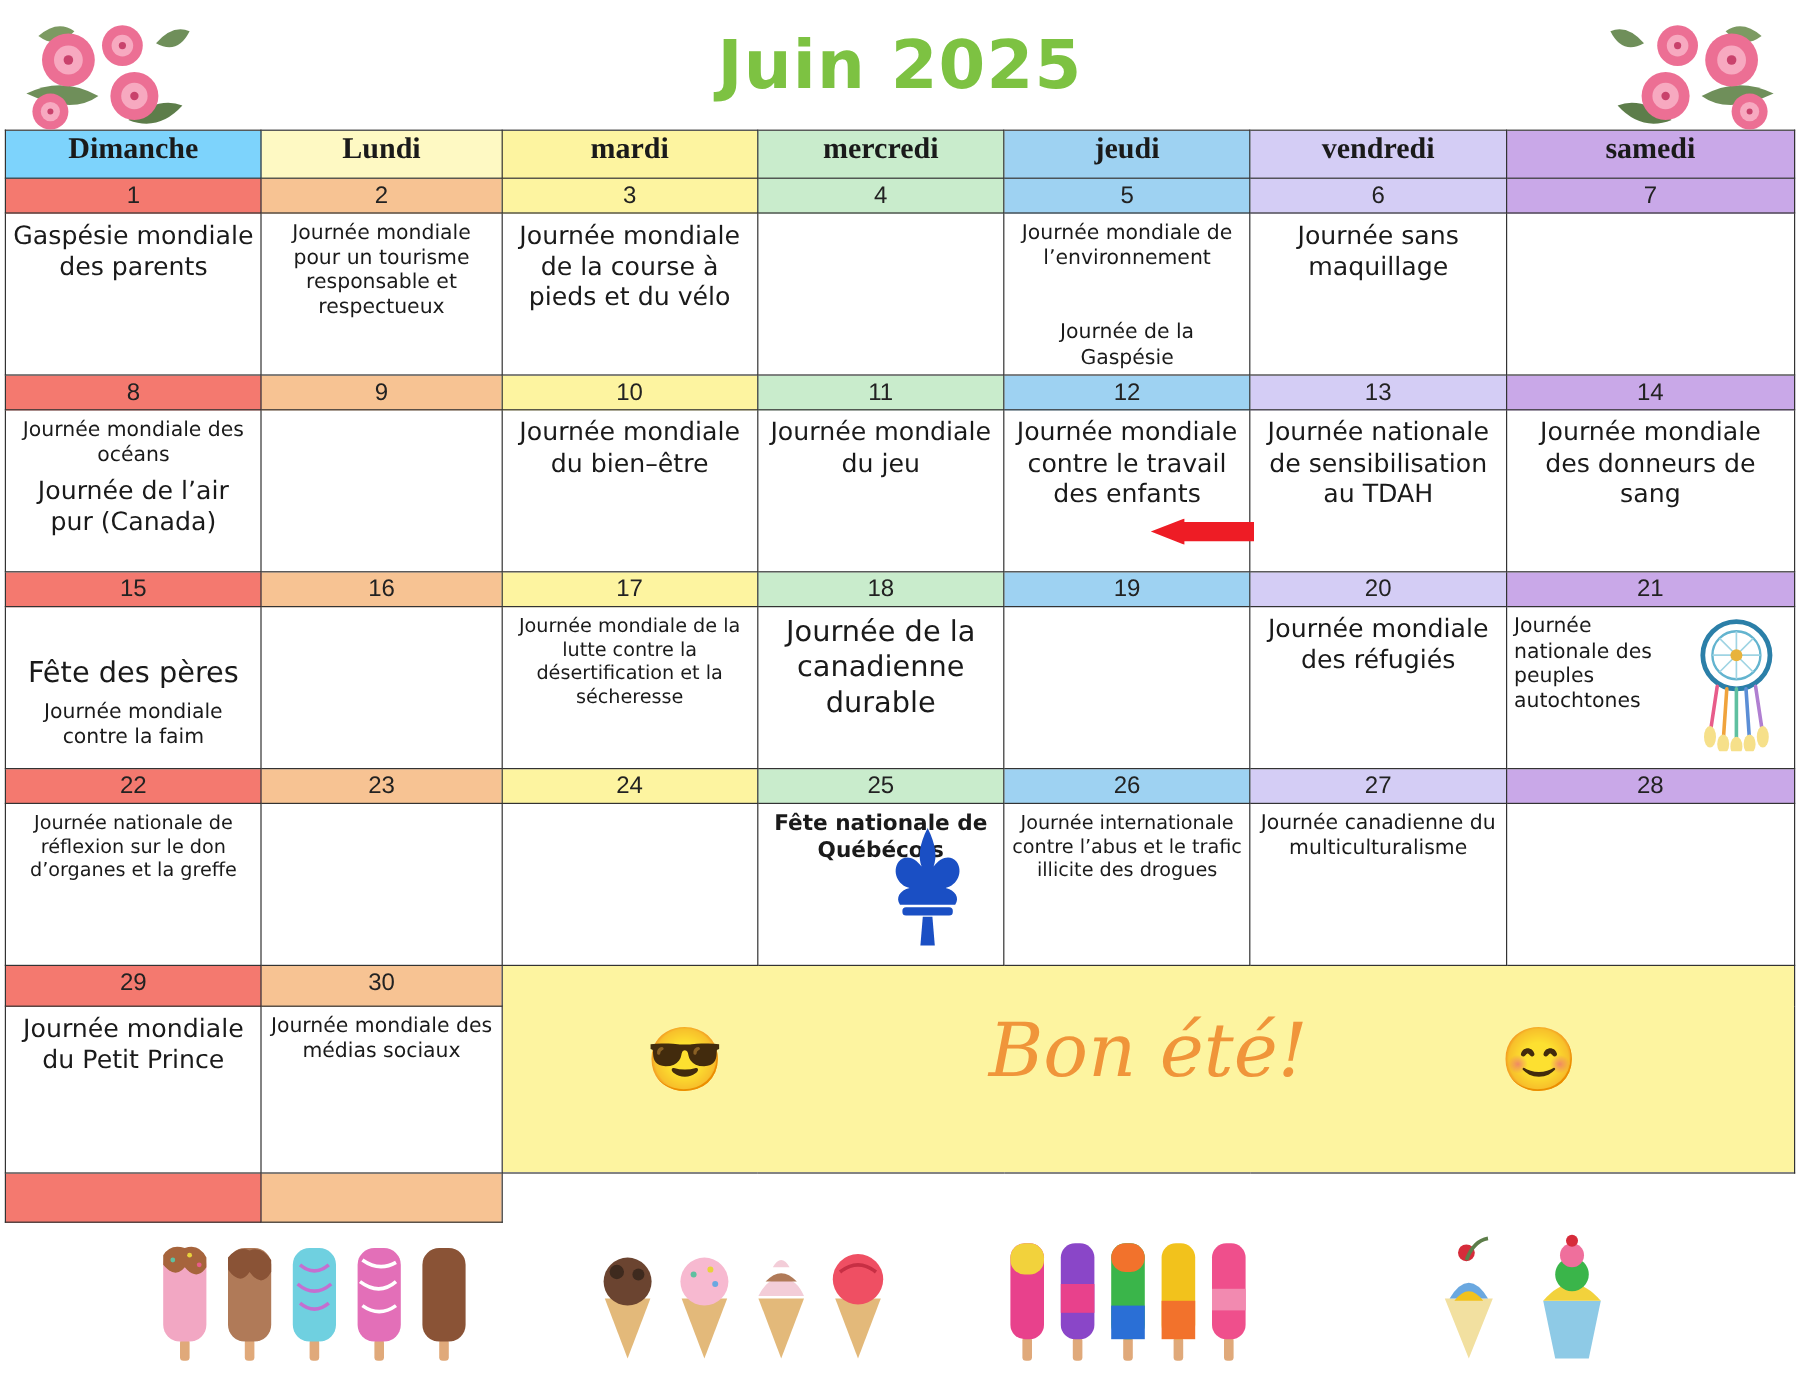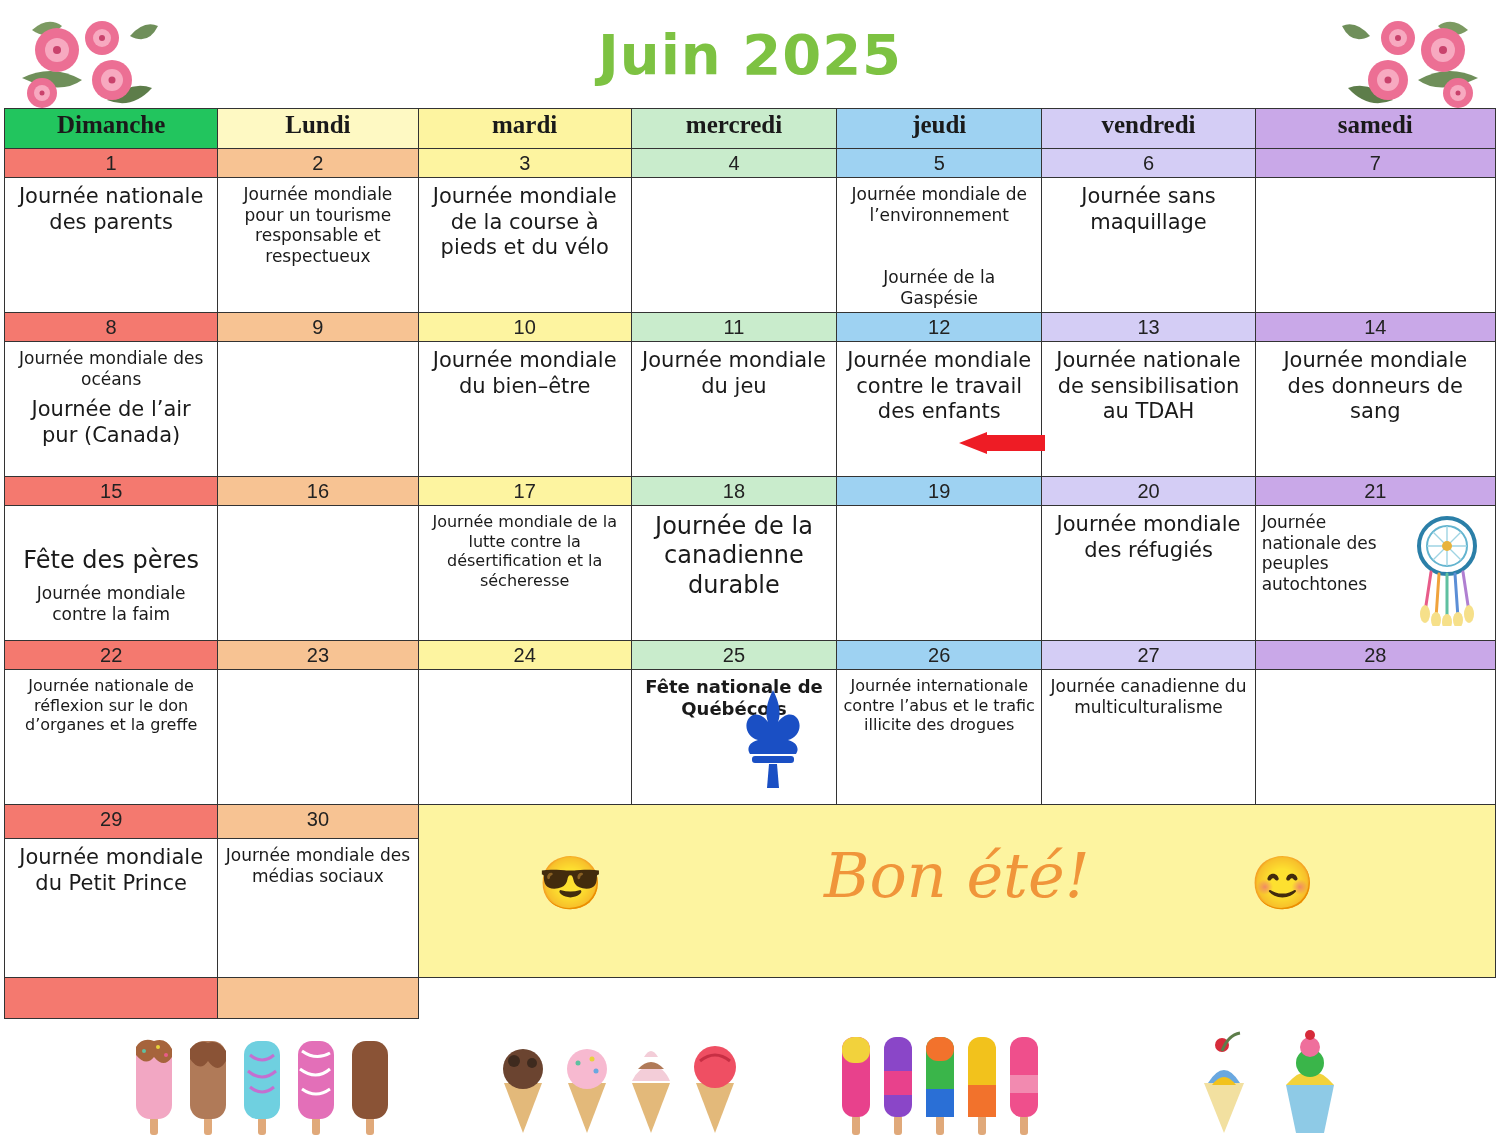--- a/index.html
+++ b/index.html
@@ -99,21 +99,21 @@
 
   
   .n-dim { background: #f4796f; }
   .n-lun { background: #f7c393; }
   .n-mar { background: #fdf4a0; }
   .n-mer { background: #c9eccc; }
   .n-jeu { background: #9ed2f2; }
   .n-ven { background: #d4cdf5; }
   .n-sam { background: #c9a8e8; }
 
-  .h-dim { background: #22c55e; }
+  .h-dim { background: #7dd3fc; }
   .h-lun { background: #fef9c3; }
   .h-mar { background: #fdf4a0; }
   .h-mer { background: #c9eccc; }
   .h-jeu { background: #9ed2f2; }
   .h-ven { background: #d4cdf5; }
   .h-sam { background: #c9a8e8; }
 
   
   .banner {
     background: #fdf4a0;
@@ -282,21 +282,21 @@
       <td class="daynum n-dim">1</td>
       <td class="daynum n-lun">2</td>
       <td class="daynum n-mar">3</td>
       <td class="daynum n-mer">4</td>
       <td class="daynum n-jeu">5</td>
       <td class="daynum n-ven">6</td>
       <td class="daynum n-sam">7</td>
     </tr>
     <tr>
       <td class="cell">
-        <div class="inner t20">Journée nationale des parents</div>
+        <div class="inner t20">Gaspésie mondiale des parents</div>
       </td>
       <td class="cell">
         <div class="inner t17">Journée mondiale pour un tourisme responsable et respectueux</div>
       </td>
       <td class="cell">
         <div class="inner t20">Journée mondiale de la course à pieds et du vélo</div>
       </td>
       <td class="cell"></td>
       <td class="cell">
         <div class="inner t17">Journée mondiale de l’environnement</div>

